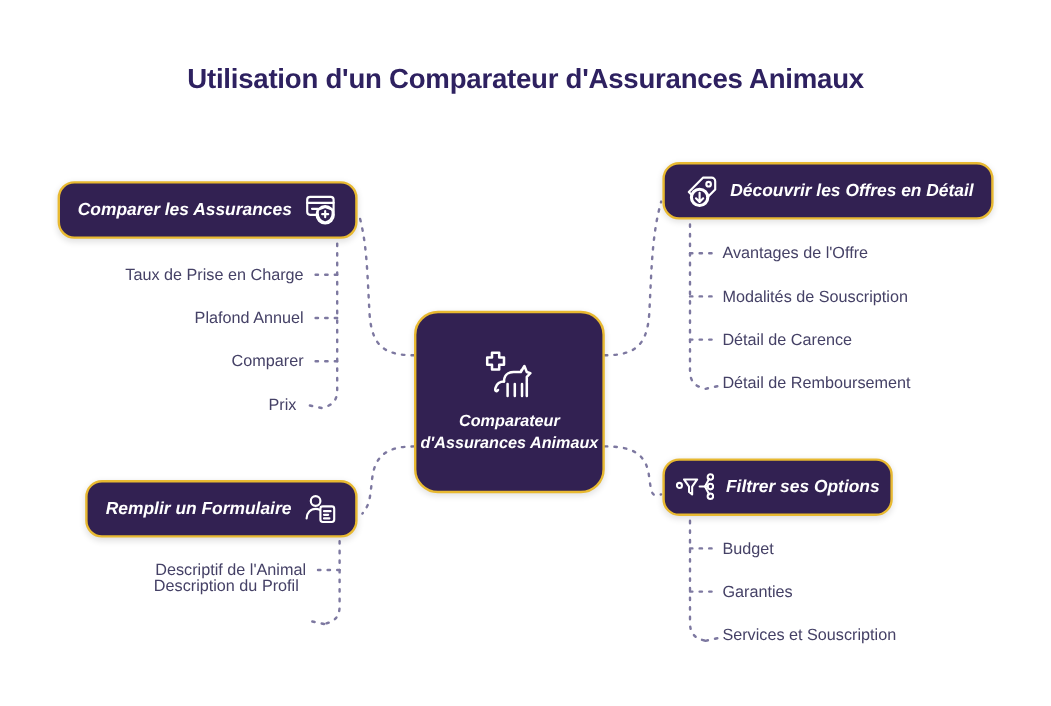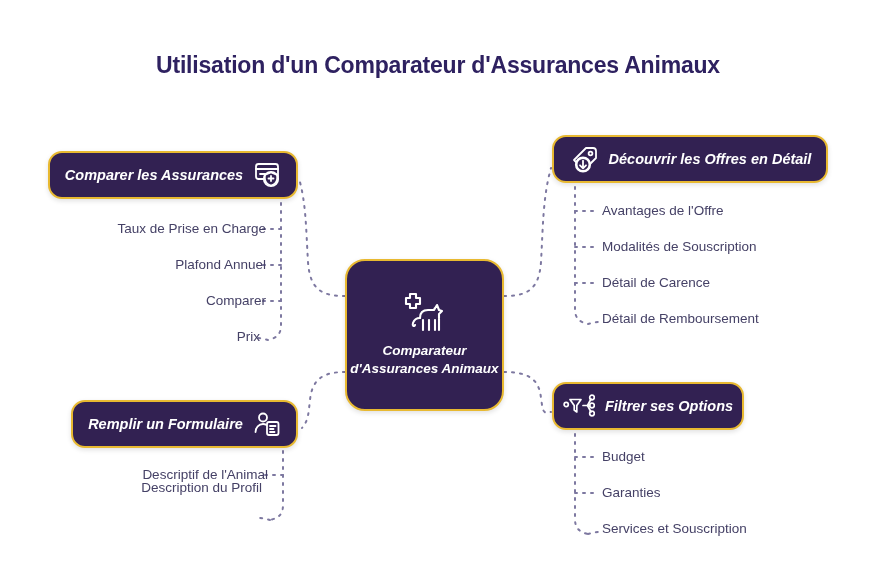--- a/index.html
+++ b/index.html
@@ -59,21 +59,21 @@
   #node-decouvrir { left: 552px; top: 135px; width: 276px; height: 48px; }
   #node-filtrer   { left: 552px; top: 382px; width: 192px; height: 48px; }
 
   .sub {
     position: absolute;
     font-size: 13.5px;
     color: #454166;
     white-space: nowrap;
     line-height: 1;
   }
-  .sub.right-al { text-align: right; transform: translate(-100%, -50%); margin-left: 13px; }
+  .sub.right-al { text-align: right; transform: translate(-100%, -50%); }
   .sub.left-al  { text-align: left;  transform: translate(0, -50%); }
 </style>
 </head>
 <body>
 
 <div id="canvas">
 
   <div id="title">Utilisation d'un Comparateur d'Assurances Animaux</div>
 
   <svg id="wires" viewBox="0 0 876 588">

